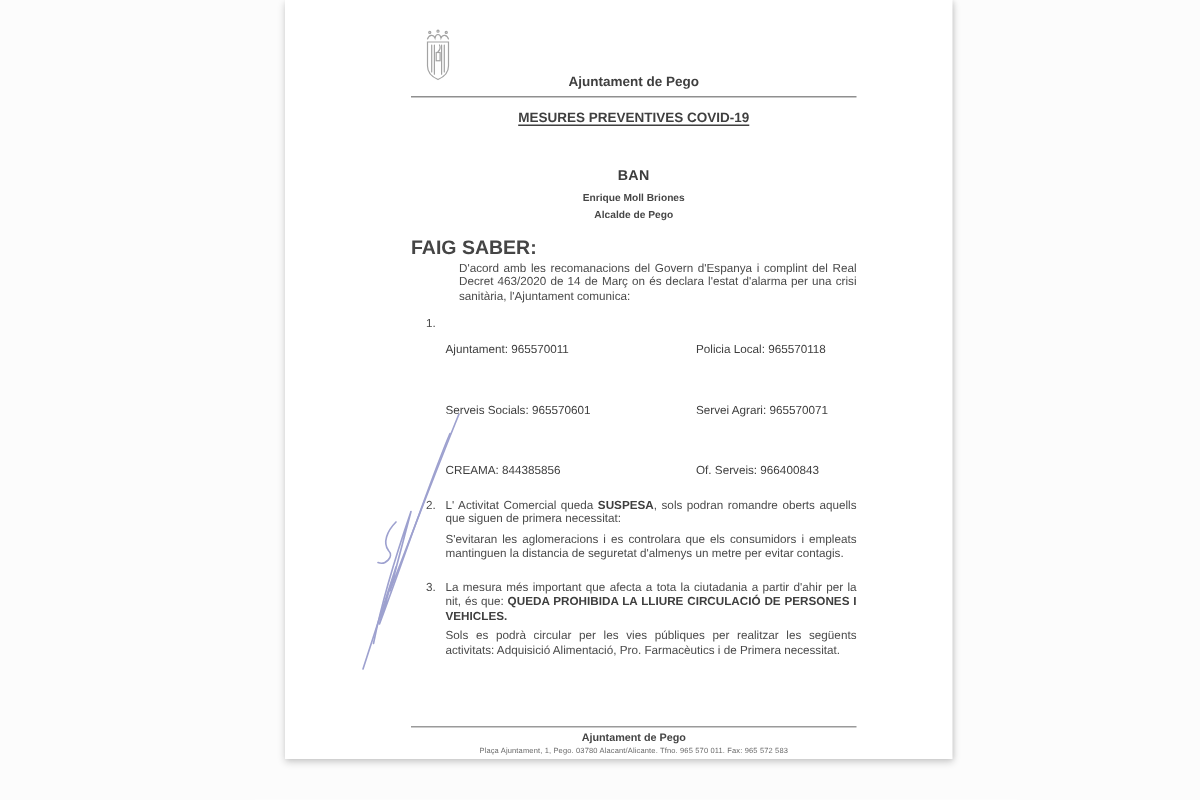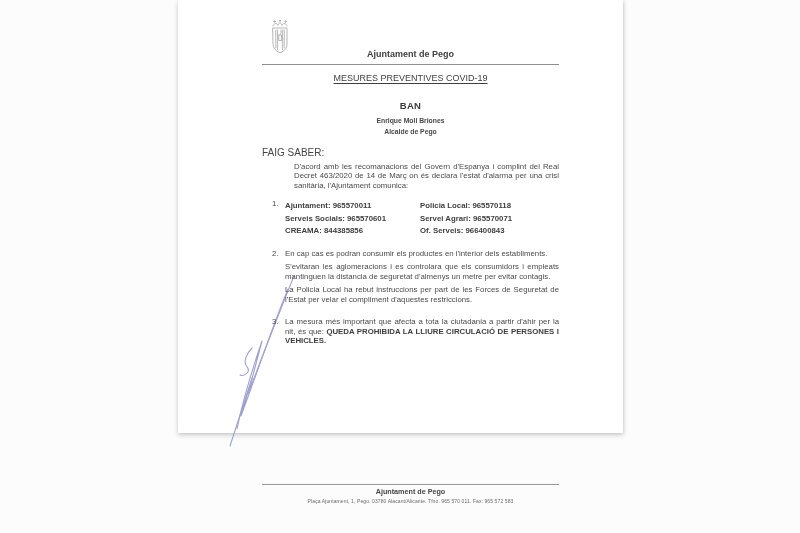--- a/index.html
+++ b/index.html
@@ -2,49 +2,49 @@
 <html><head>
 <meta charset="utf-8">
 <style>
   html,body{margin:0;padding:0;}
   body{
     width:800px;height:533px;position:relative;overflow:hidden;
     background:#fcfcfc;
     font-family:"Liberation Sans","DejaVu Sans",sans-serif;
   }
   .page{
-    position:absolute;left:178px;top:0;width:445px;height:433px;
+    position:absolute;left:190px;top:0;width:445px;height:506px;
     background:#ffffff;
     box-shadow:0 2px 5px rgba(0,0,0,.20),1px 0 3px rgba(0,0,0,.07);
   }
   .content{
     position:absolute;left:84px;top:0;width:297px;
     color:#4a4a4a;font-size:7.8px;line-height:9.5px;
   }
   .center{text-align:center;}
   .org-title{margin-top:49px;font-size:9px;font-weight:bold;color:#3f3f3f;line-height:11px;}
   .divider{margin-top:4px;border-top:1px solid #8f8f8f;height:0;}
-  .doc-title{margin-top:8px;font-size:9px;font-weight:normal;color:#3f3f3f;line-height:11px;
+  .doc-title{margin-top:8px;font-size:9px;font-weight:bold;color:#3f3f3f;line-height:11px;
     text-decoration:underline;text-underline-offset:2px;}
-  .ban-heading{margin-top:16px;font-size:9.5px;font-weight:bold;color:#3c3c3c;line-height:11px;letter-spacing:.3px;}
+  .ban-heading{margin-top:28px;font-size:9.5px;font-weight:bold;color:#3c3c3c;line-height:11px;letter-spacing:.3px;}
   .author-name{margin-top:6px;font-size:6.8px;font-weight:bold;color:#474747;line-height:8px;}
   .author-role{margin-top:3px;font-size:6.8px;font-weight:bold;color:#474747;line-height:8px;}
-  .salutation{margin-top:12px;font-size:10px;font-weight:normal;color:#454545;}
+  .salutation{margin-top:12px;font-size:13px;font-weight:bold;color:#454545;}
   .intro{margin-top:4px;text-align:justify;margin-left:32px;}
   .items{margin-top:9px;margin-left:10px;}
   .item{display:flex;margin-top:0;}
   .item + .item{margin-top:13px;}
   .item-num{width:13px;flex:0 0 13px;}
   .item-body{flex:1;min-width:0;}
   .item-body p{margin:0;text-align:justify;}
   .item-body p + p{margin-top:4px;}
   b{color:#3e3e3e;}
   .contacts{
-    margin-top:3px;display:grid;grid-template-columns:135px auto;
-    row-gap:4px;column-gap:0;font-weight:bold;color:#3e3e3e;font-size:7.8px;line-height:8.5px;
+    margin-top:18px;display:grid;grid-template-columns:135px auto;
+    row-gap:4px;column-gap:0;font-weight:normal;color:#3e3e3e;font-size:7.8px;line-height:8.5px;gap:32px;
   }
   .footer{position:absolute;left:84px;top:484px;width:297px;}
   .footer-divider{border-top:1px solid #9a9a9a;height:0;}
   .footer-org{margin-top:3px;text-align:center;font-size:7.2px;font-weight:bold;color:#454545;line-height:8px;}
   .footer-address{margin-top:2px;text-align:center;font-size:5px;color:#6a6a6a;line-height:6px;letter-spacing:.1px;}
   .crest{position:absolute;left:88px;top:18px;}
   .pen-overlay{position:absolute;left:0;top:0;width:445px;height:527px;pointer-events:none;}
 </style>
 </head>
 <body>
@@ -98,30 +98,30 @@
             <span><span>Servei Agrari</span>: <span>965570071</span></span>
             <span><span>CREAMA</span>: <span>844385856</span></span>
             <span><span>Of. Serveis</span>: <span>966400843</span></span>
           </div>
         </div>
       </div>
 
       <div class="item">
         <span class="item-num">2.</span>
         <div class="item-body">
-          <p>En cap cas es podran consumir els productes en l'interior dels establiments.</p>
+          <p><span>L' Activitat Comercial queda </span><b>SUSPESA</b><span>, sols podran romandre oberts aquells que siguen de primera necessitat:</span></p>
           <p>S'evitaran les aglomeracions i es controlara que els consumidors i empleats mantinguen la distancia de seguretat d'almenys un metre per evitar contagis.</p>
-          <p>La Policia Local ha rebut instruccions per part de les Forces de Seguretat de l'Estat per velar el compliment d'aquestes restriccions.</p>
         </div>
       </div>
 
       <div class="item">
         <span class="item-num">3.</span>
         <div class="item-body">
           <p><span>La mesura més important que afecta a tota la ciutadania a partir d'ahir per la nit, és que: </span><b>QUEDA PROHIBIDA LA LLIURE CIRCULACIÓ DE PERSONES I VEHICLES.</b><span></span></p>
+          <p>Sols es podrà circular per les vies públiques per realitzar les següents activitats: Adquisició Alimentació, Pro. Farmacèutics i de Primera necessitat.</p>
         </div>
       </div>
 
     </div>
   </div>
 
   <div class="footer">
     <div class="footer-divider"></div>
     <div class="footer-org">Ajuntament de Pego</div>
     <div class="footer-address">Plaça Ajuntament, 1, Pego. 03780 Alacant/Alicante. Tfno. 965 570 011. Fax: 965 572 583</div>

